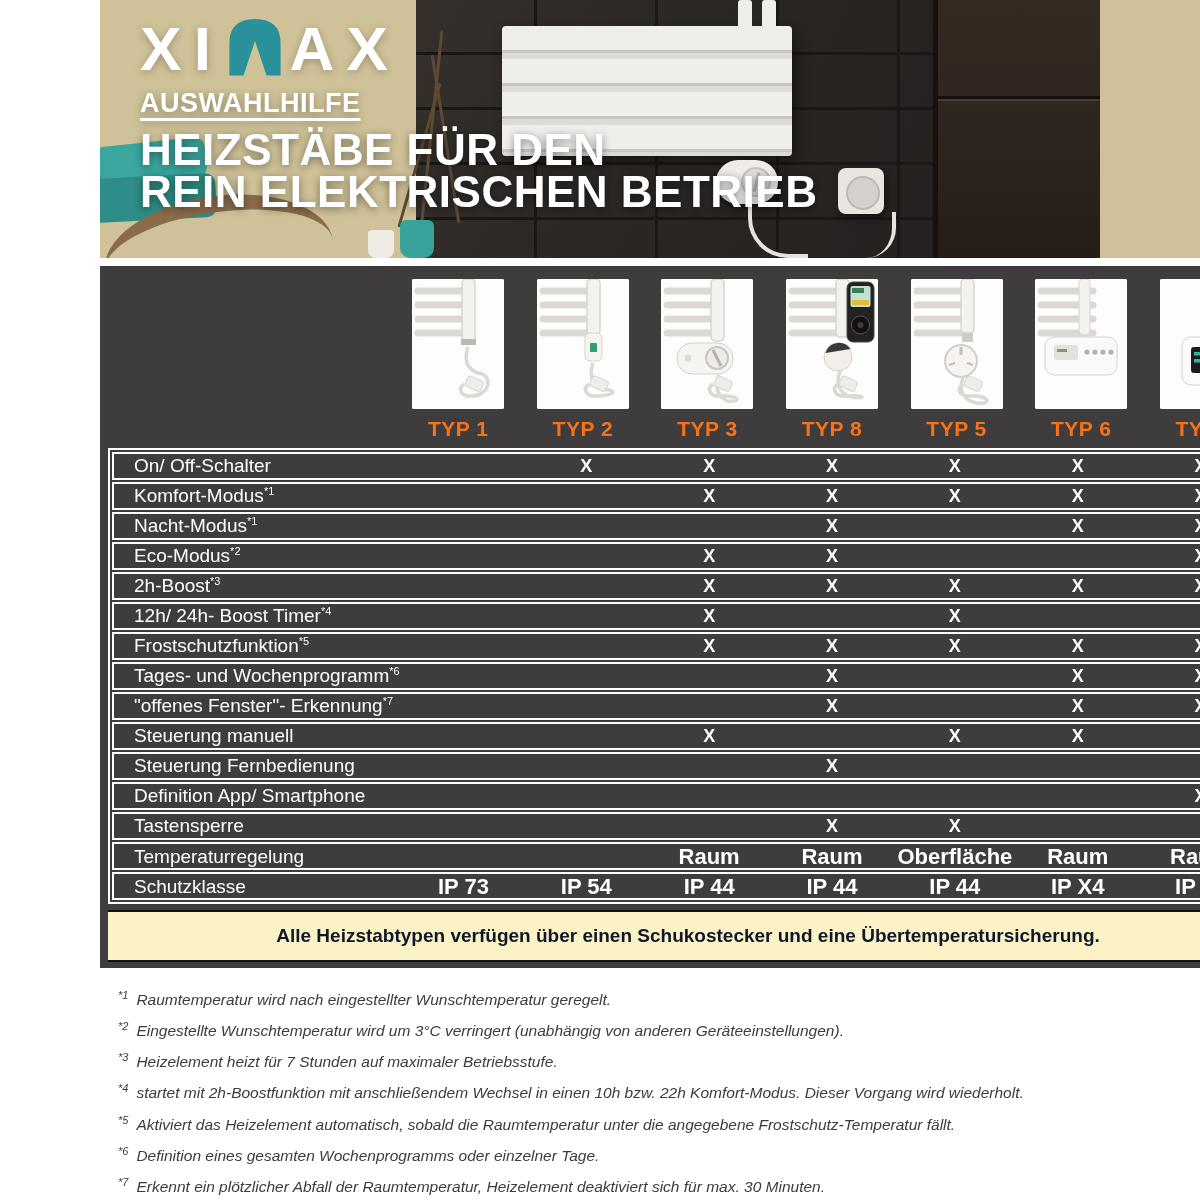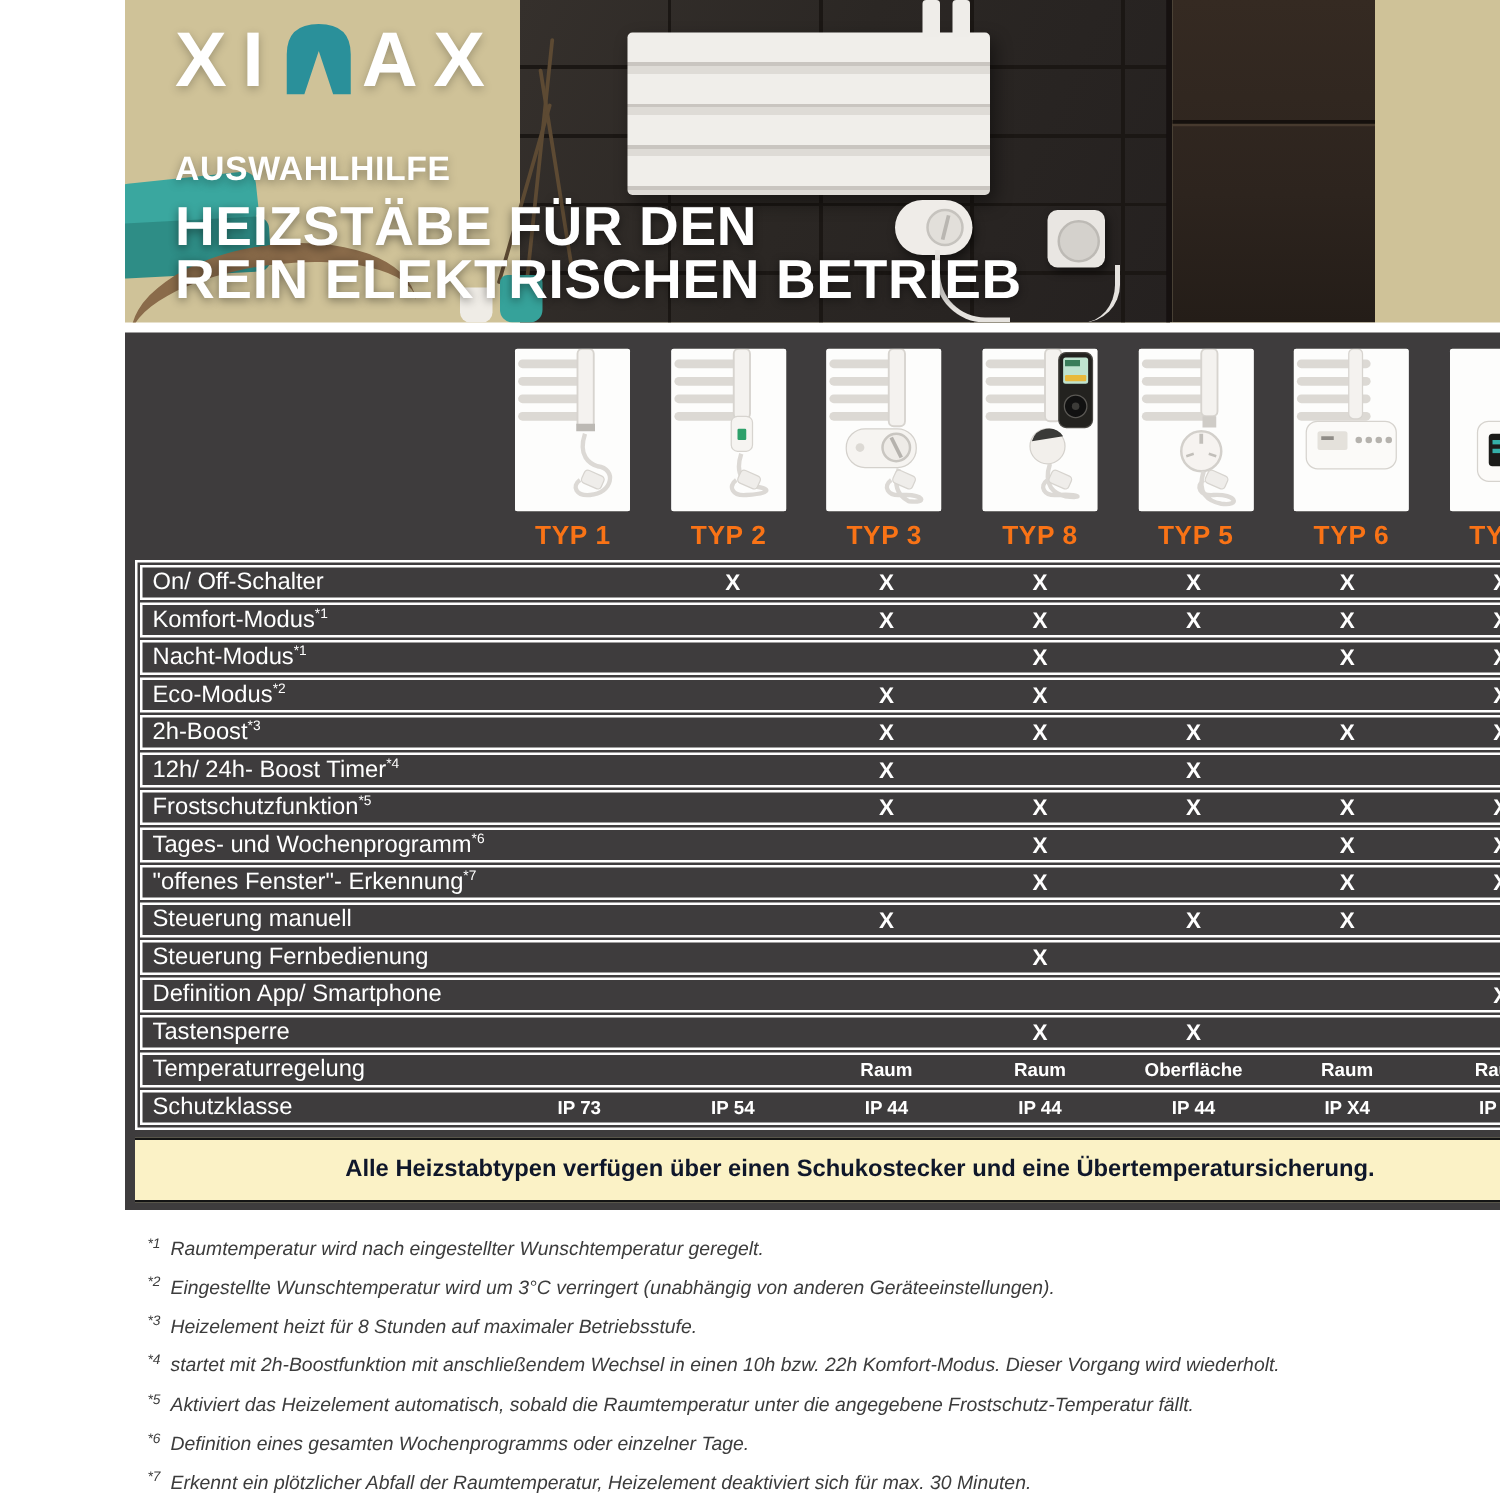--- a/index.html
+++ b/index.html
@@ -51,43 +51,43 @@
   .b3 { left:318px; top:80px; height:150px; transform:rotate(16deg); }
   .vase { position:absolute; left:300px; top:220px; width:34px; height:38px; background:#36a29a;
     border-radius:6px 6px 10px 10px; }
   .cup { position:absolute; left:268px; top:230px; width:26px; height:28px; background:#efece6;
     border-radius:4px 4px 8px 8px; }
 
   .hero-text { position:absolute; left:40px; top:14px; color:#fff; z-index:5; }
   .logo { display:flex; align-items:center; font-size:62px; font-weight:bold;
     letter-spacing:0.20em; line-height:1; text-shadow:0 2px 8px rgba(0,0,0,.25); }
   .logo svg { margin:0 2px 6px 0; }
-  .hero-sub { margin-top:36px; font-size:27px; font-weight:bold; letter-spacing:.5px;
-    text-underline-offset:6px; text-decoration-thickness:3px;
+  .hero-sub { margin-top:4px; font-size:27px; font-weight:bold; letter-spacing:.5px;
+    text-decoration:underline; text-underline-offset:6px; text-decoration-thickness:3px;
     text-shadow:0 2px 8px rgba(0,0,0,.35); }
   .hero-title { margin-top:10px; font-size:44px; font-weight:bold; line-height:42px;
     letter-spacing:.5px; text-shadow:0 2px 8px rgba(0,0,0,.45); }
 
   
   .gap { height:8px; background:#fff; }
   .panel { background:#3e3c3d; padding:12px 8px 6px 8px; }
 
   .grid { display:grid; grid-template-columns:288px repeat(7,1fr); align-items:center; }
   .products { height:132px; }
   .pcell { justify-self:center; width:92px; height:130px; background:#fdfdfc; border-radius:2px;
     overflow:hidden; }
   .typ-row { height:38px; }
   .typ-label { text-align:center; color:#f97316; font-weight:bold; font-size:21px; letter-spacing:.5px; }
 
   .ftable { border:2px solid #fff; padding:0 2px; }
   .frow { border:2px solid #fff; margin:2px 0; height:28px; }
-  .frow .lbl { color:#fff; font-size:19px; padding-left:8px; white-space:nowrap; }
+  .frow .lbl { color:#fff; font-size:19px; padding-left:20px; white-space:nowrap; }
   .frow .lbl sup { font-size:11px; }
   .mark { text-align:center; color:#fff; font-weight:bold; font-size:18px; }
-  .val  { text-align:center; color:#fff; font-weight:bold; font-size:15px; }
+  .val  { text-align:center; color:#fff; font-weight:bold; font-size:22px; }
 
   .note { margin-top:6px; height:52px; background:#fbf2c6; border-top:2px solid #141414;
     border-bottom:2px solid #141414; display:flex; align-items:center; justify-content:center; }
   .note span { font-size:19px; font-weight:bold; color:#0f172a; }
 
   
   .footnotes { margin:14px 0 0 18px; color:#3c3c3c; font-style:italic; font-size:15.5px; }
   .fn { line-height:27px; white-space:nowrap; }
   .fn sup { font-size:11px; margin-right:8px; font-style:italic; }
 </style>
@@ -410,19 +410,19 @@
         </div>
       </div>
     <div class="note">
       <span>Alle Heizstabtypen verfügen über einen Schukostecker und eine Übertemperatursicherung.</span>
     </div>
   </div>
 
   <div class="footnotes">
       <div class="fn"><sup>*1</sup><span>Raumtemperatur wird nach eingestellter Wunschtemperatur geregelt.</span></div>
       <div class="fn"><sup>*2</sup><span>Eingestellte Wunschtemperatur wird um 3°C verringert (unabhängig von anderen Geräteeinstellungen).</span></div>
-      <div class="fn"><sup>*3</sup><span>Heizelement heizt für 8 Stunden auf maximaler Betriebsstufe.</span></div>
+      <div class="fn"><sup>*3</sup><span>Heizelement heizt für 7 Stunden auf maximaler Betriebsstufe.</span></div>
       <div class="fn"><sup>*4</sup><span>startet mit 2h-Boostfunktion mit anschließendem Wechsel in einen 10h bzw. 22h Komfort-Modus. Dieser Vorgang wird wiederholt.</span></div>
       <div class="fn"><sup>*5</sup><span>Aktiviert das Heizelement automatisch, sobald die Raumtemperatur unter die angegebene Frostschutz-Temperatur fällt.</span></div>
       <div class="fn"><sup>*6</sup><span>Definition eines gesamten Wochenprogramms oder einzelner Tage.</span></div>
       <div class="fn"><sup>*7</sup><span>Erkennt ein plötzlicher Abfall der Raumtemperatur, Heizelement deaktiviert sich für max. 30 Minuten.</span></div>
     </div>
 </div>
 
 </body></html>

